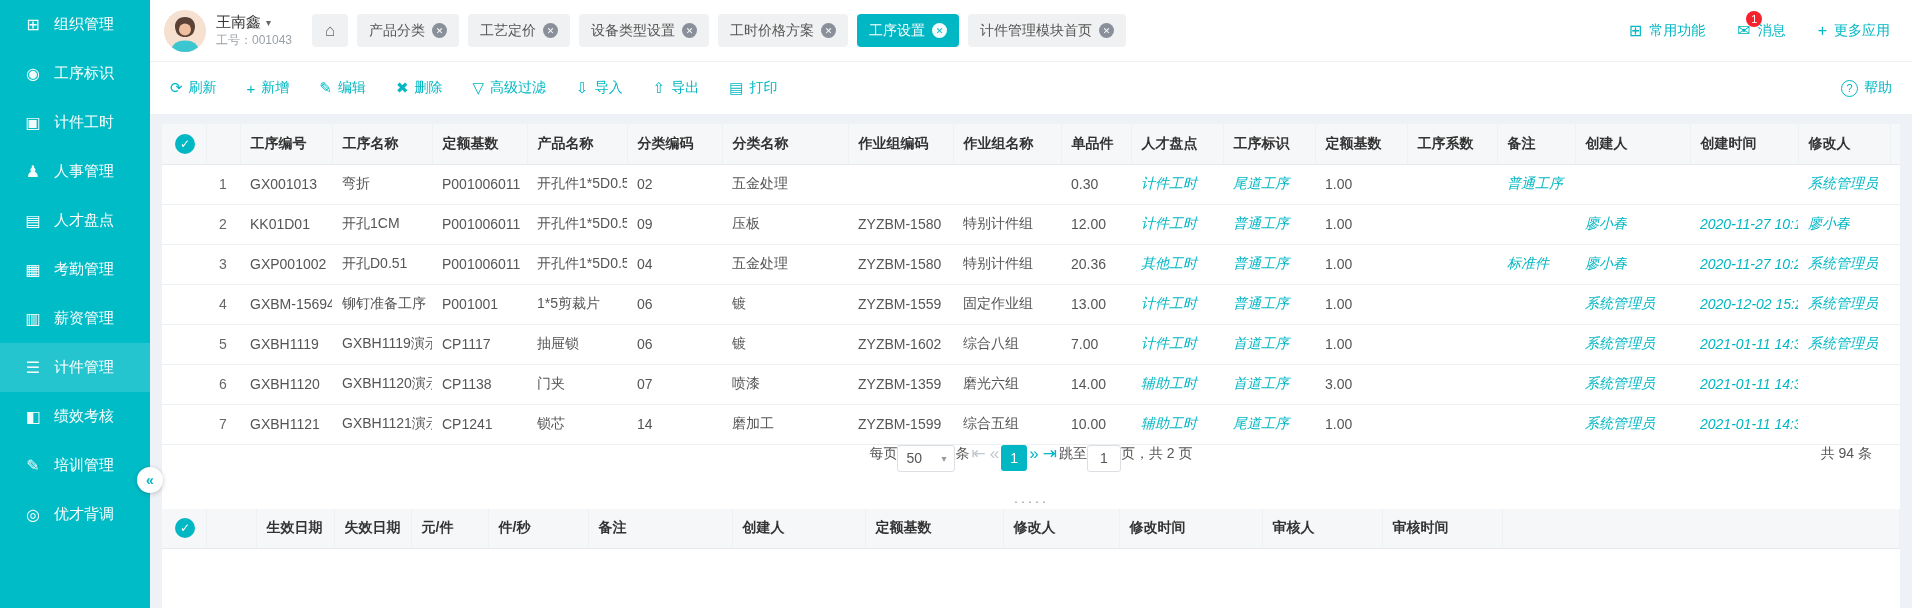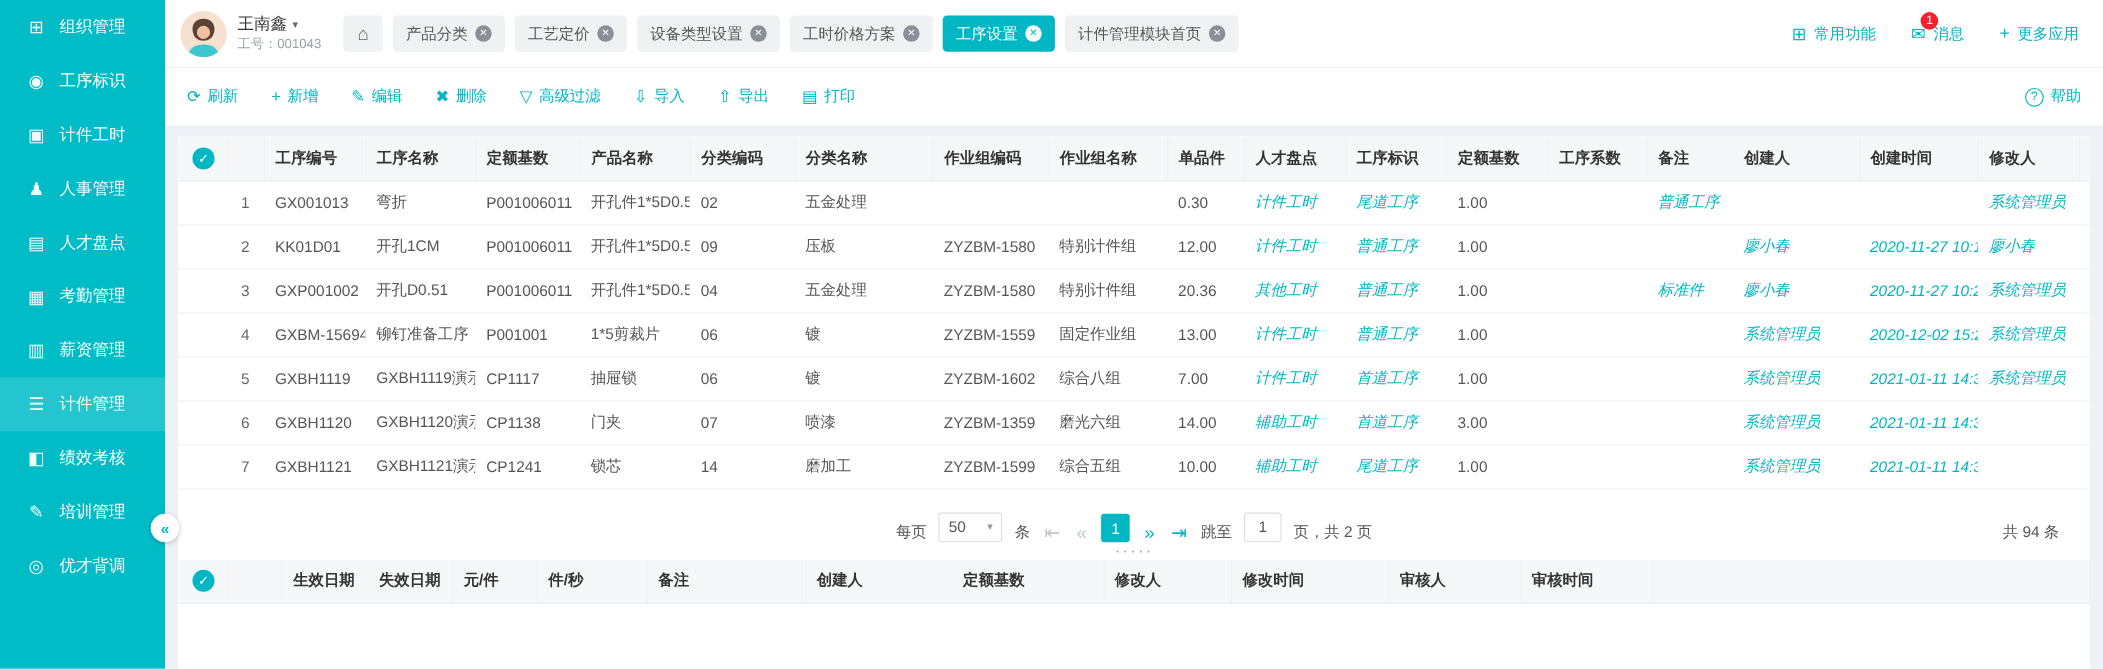--- a/index.html
+++ b/index.html
@@ -67,21 +67,21 @@
   #sub-table { width:100%; }
   th, td { height:40px; padding:0 10px; font-size:14px; text-align:left; white-space:nowrap; overflow:hidden; }
   th { color:#333; font-weight:700; background:#f6f7f9; border-bottom:1px solid #e6eaee; border-right:1px solid #eef1f4; }
   td { color:#555; border-bottom:1px solid #edf0f3; }
   td.accent { color:var(--primary);font-style:italic; }
   th.idx, td.idx { text-align:center; padding:0 4px; color:#666; font-weight:normal; }
   th.th-sel, td.td-sel { padding-left:13px; }
   .sel-circle { width:20px; height:20px; border-radius:50%; background:var(--primary); color:#fff; font-size:12px;
     display:flex; align-items:center; justify-content:center; }
 
-  .pagination { height:48px; display:flex; align-items:flex-end; justify-content:center; gap:11px; font-size:14px; color:#555;
+  .pagination { height:48px; display:flex; align-items:flex-start; justify-content:center; font-size:14px; color:#555;
     position:relative; flex:none; }
   .select-box { min-width:58px; height:27px; border:1px solid #dcdfe3; border-radius:3px; display:flex; align-items:center;
     justify-content:space-between; padding:0 8px; gap:6px; color:#555; cursor:pointer; }
   .sel-caret { font-size:10px; color:#999; }
   .pg-btn { font-size:17px; color:var(--primary); cursor:pointer; padding:0 2px; line-height:1; }
   .pg-btn.disabled { color:#c0c8ce; cursor:default; }
   .pg-cur { width:26px; height:26px; background:var(--primary); color:#fff; border-radius:3px; display:flex; align-items:center;
     justify-content:center; font-size:14px; cursor:pointer; }
   .jump-box { width:34px; height:27px; border:1px solid #dcdfe3; border-radius:3px; display:flex; align-items:center;
     justify-content:center; color:#555; cursor:text; }

